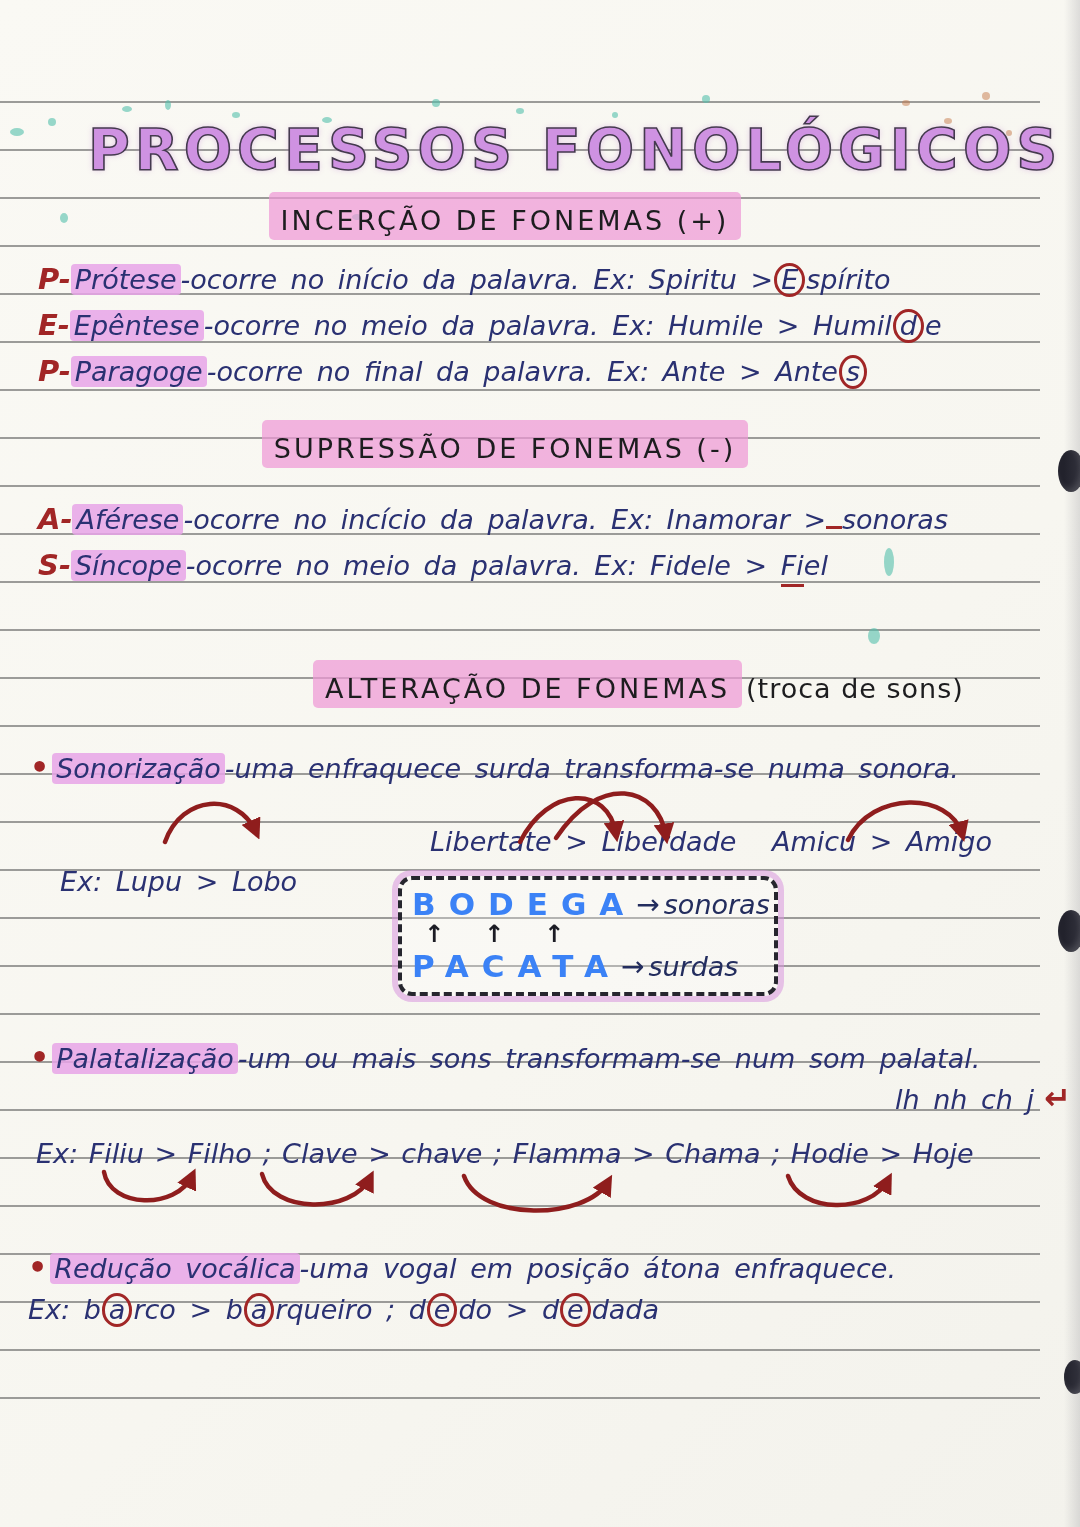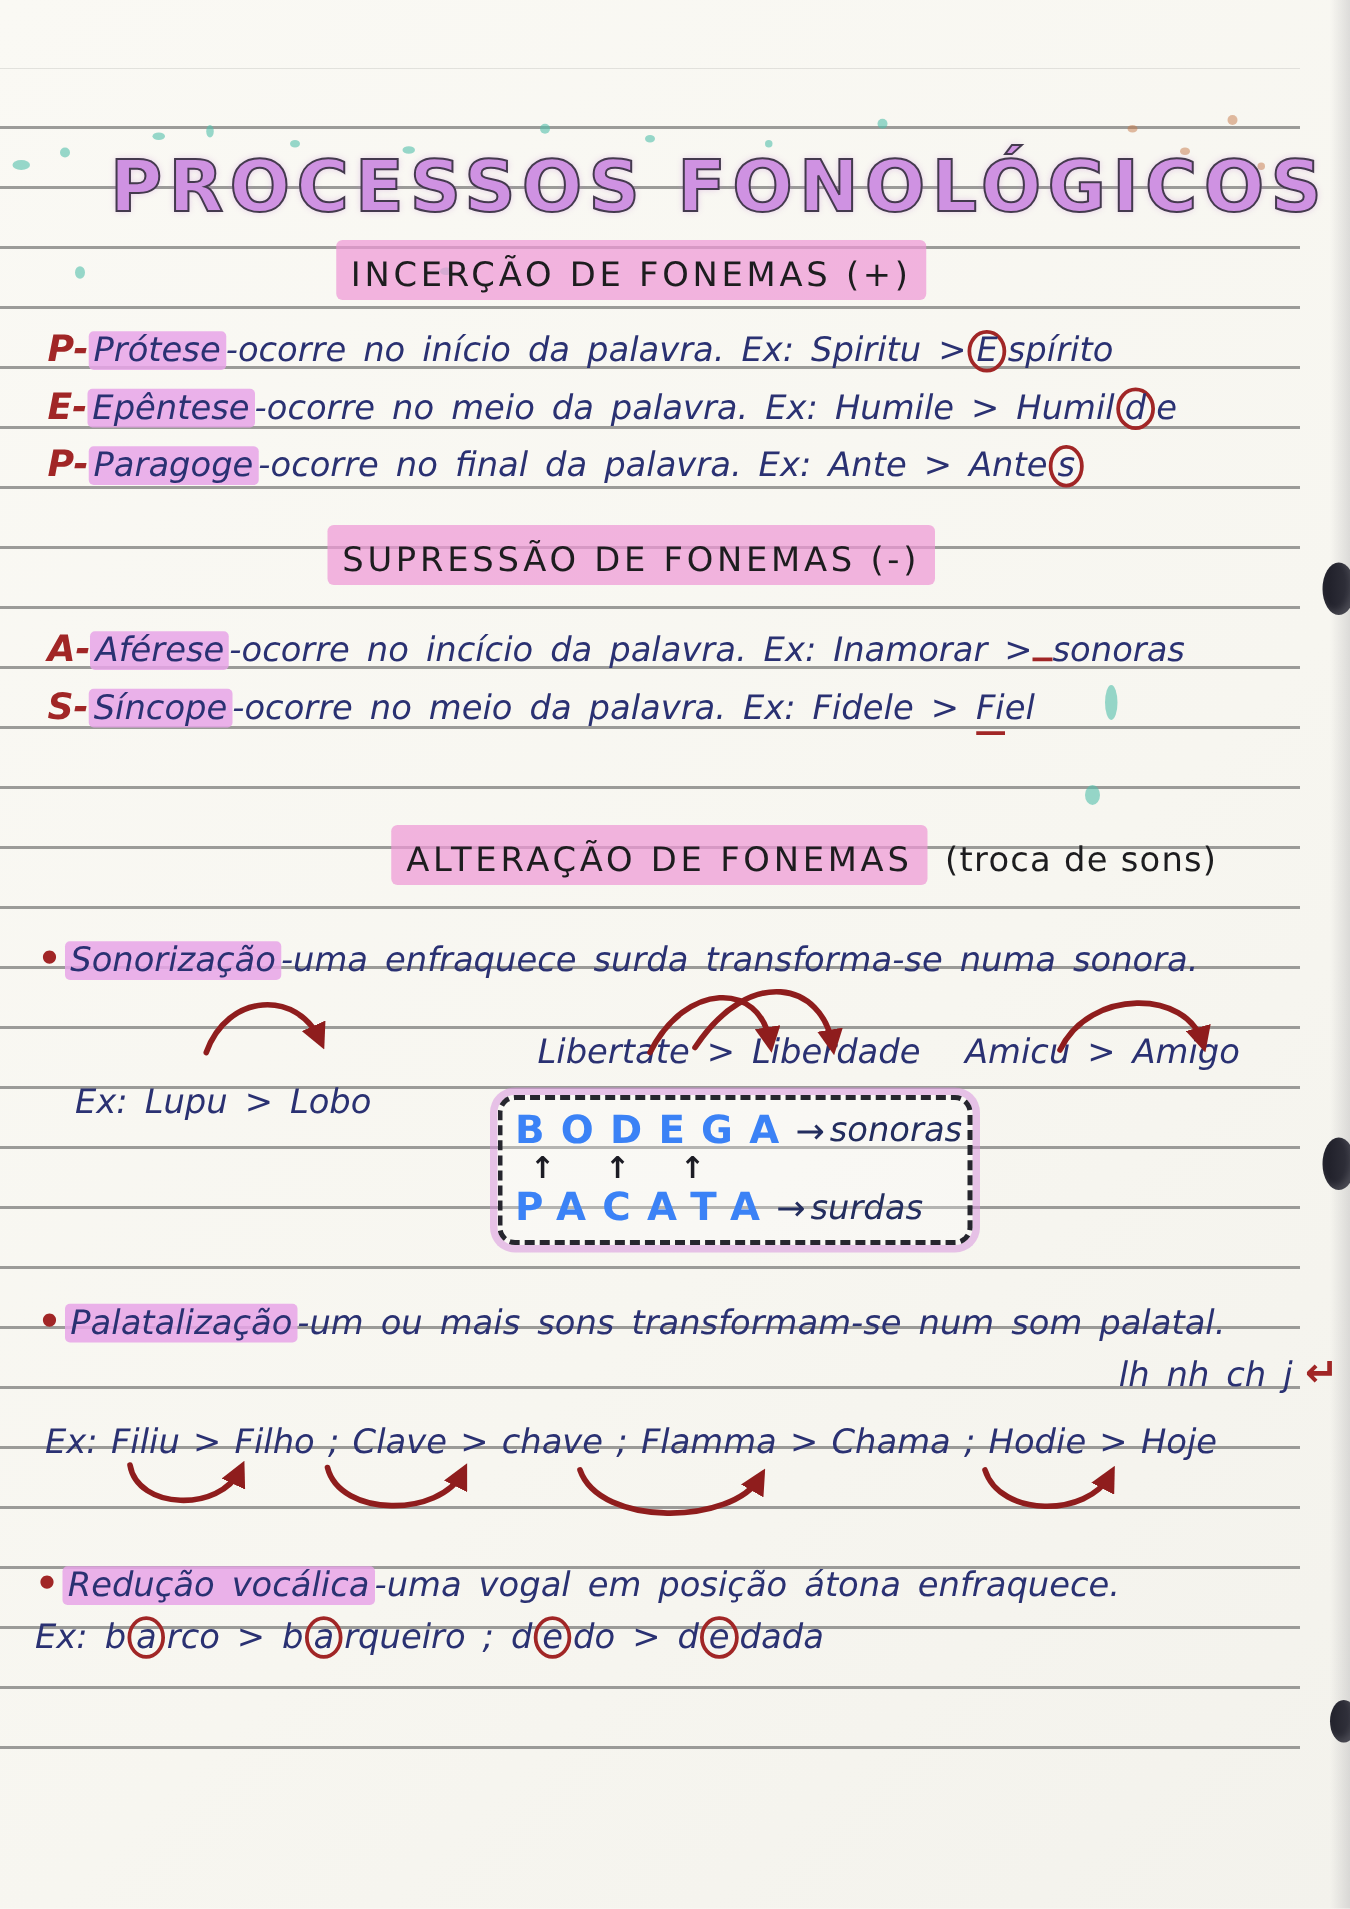--- a/index.html
+++ b/index.html
@@ -25,21 +25,21 @@
     font-size:57px;font-weight:700;letter-spacing:5px;line-height:92px;
     color:#cf92e2;-webkit-text-stroke:1.6px #443a4e;
     text-shadow:0 0 6px rgba(196,130,210,.45);white-space:nowrap;
   }
   .heading-wrap{position:absolute;left:0;width:1010px;text-align:center;}
   .hl-pink{
     display:inline-block;background:rgba(238,153,214,.72);
     color:#1d1d1f;font-size:27px;letter-spacing:3px;
     padding:13px 12px 4px;border-radius:5px;white-space:nowrap;
   }
-  .note-black{color:#1d1d1f;font-size:27px;letter-spacing:1px;margin-left:14px;}
+  .note-black{color:#1d1d1f;font-size:27px;letter-spacing:1px;margin-left:4px;}
   
   .hand{position:absolute;font-style:italic;color:#2a3172;font-size:27px;
         line-height:36px;white-space:nowrap;word-spacing:5px;}
   .red-letter{color:#a12626;font-weight:700;font-size:29px;font-style:italic;}
   .kw{background:rgba(231,164,232,.85);border-radius:4px;padding:0 4px;}
   .bullet{color:#a12626;font-weight:700;font-size:30px;margin-right:3px;}
   .circ{display:inline-block;border:3px solid #a12626;border-radius:50%;
         padding:0 4px;margin:0 1px;line-height:1.05;}
   .rmark{display:inline-block;min-width:16px;border-bottom:3.5px solid #a12626;}
   .return-arrow{color:#a12626;font-weight:700;font-size:32px;font-style:normal;margin-left:10px;}

